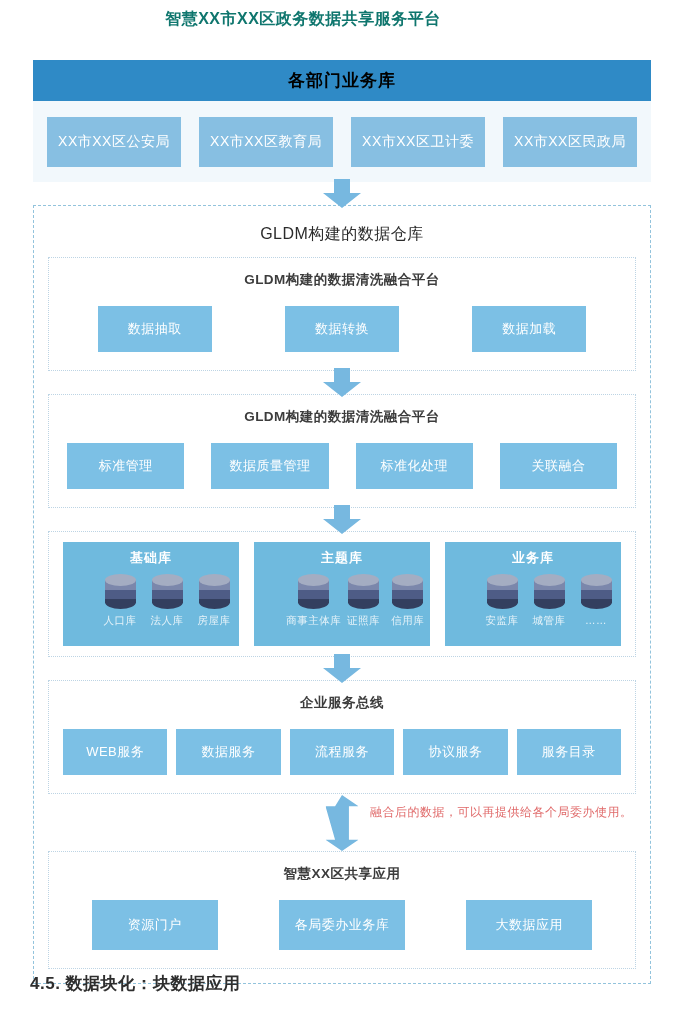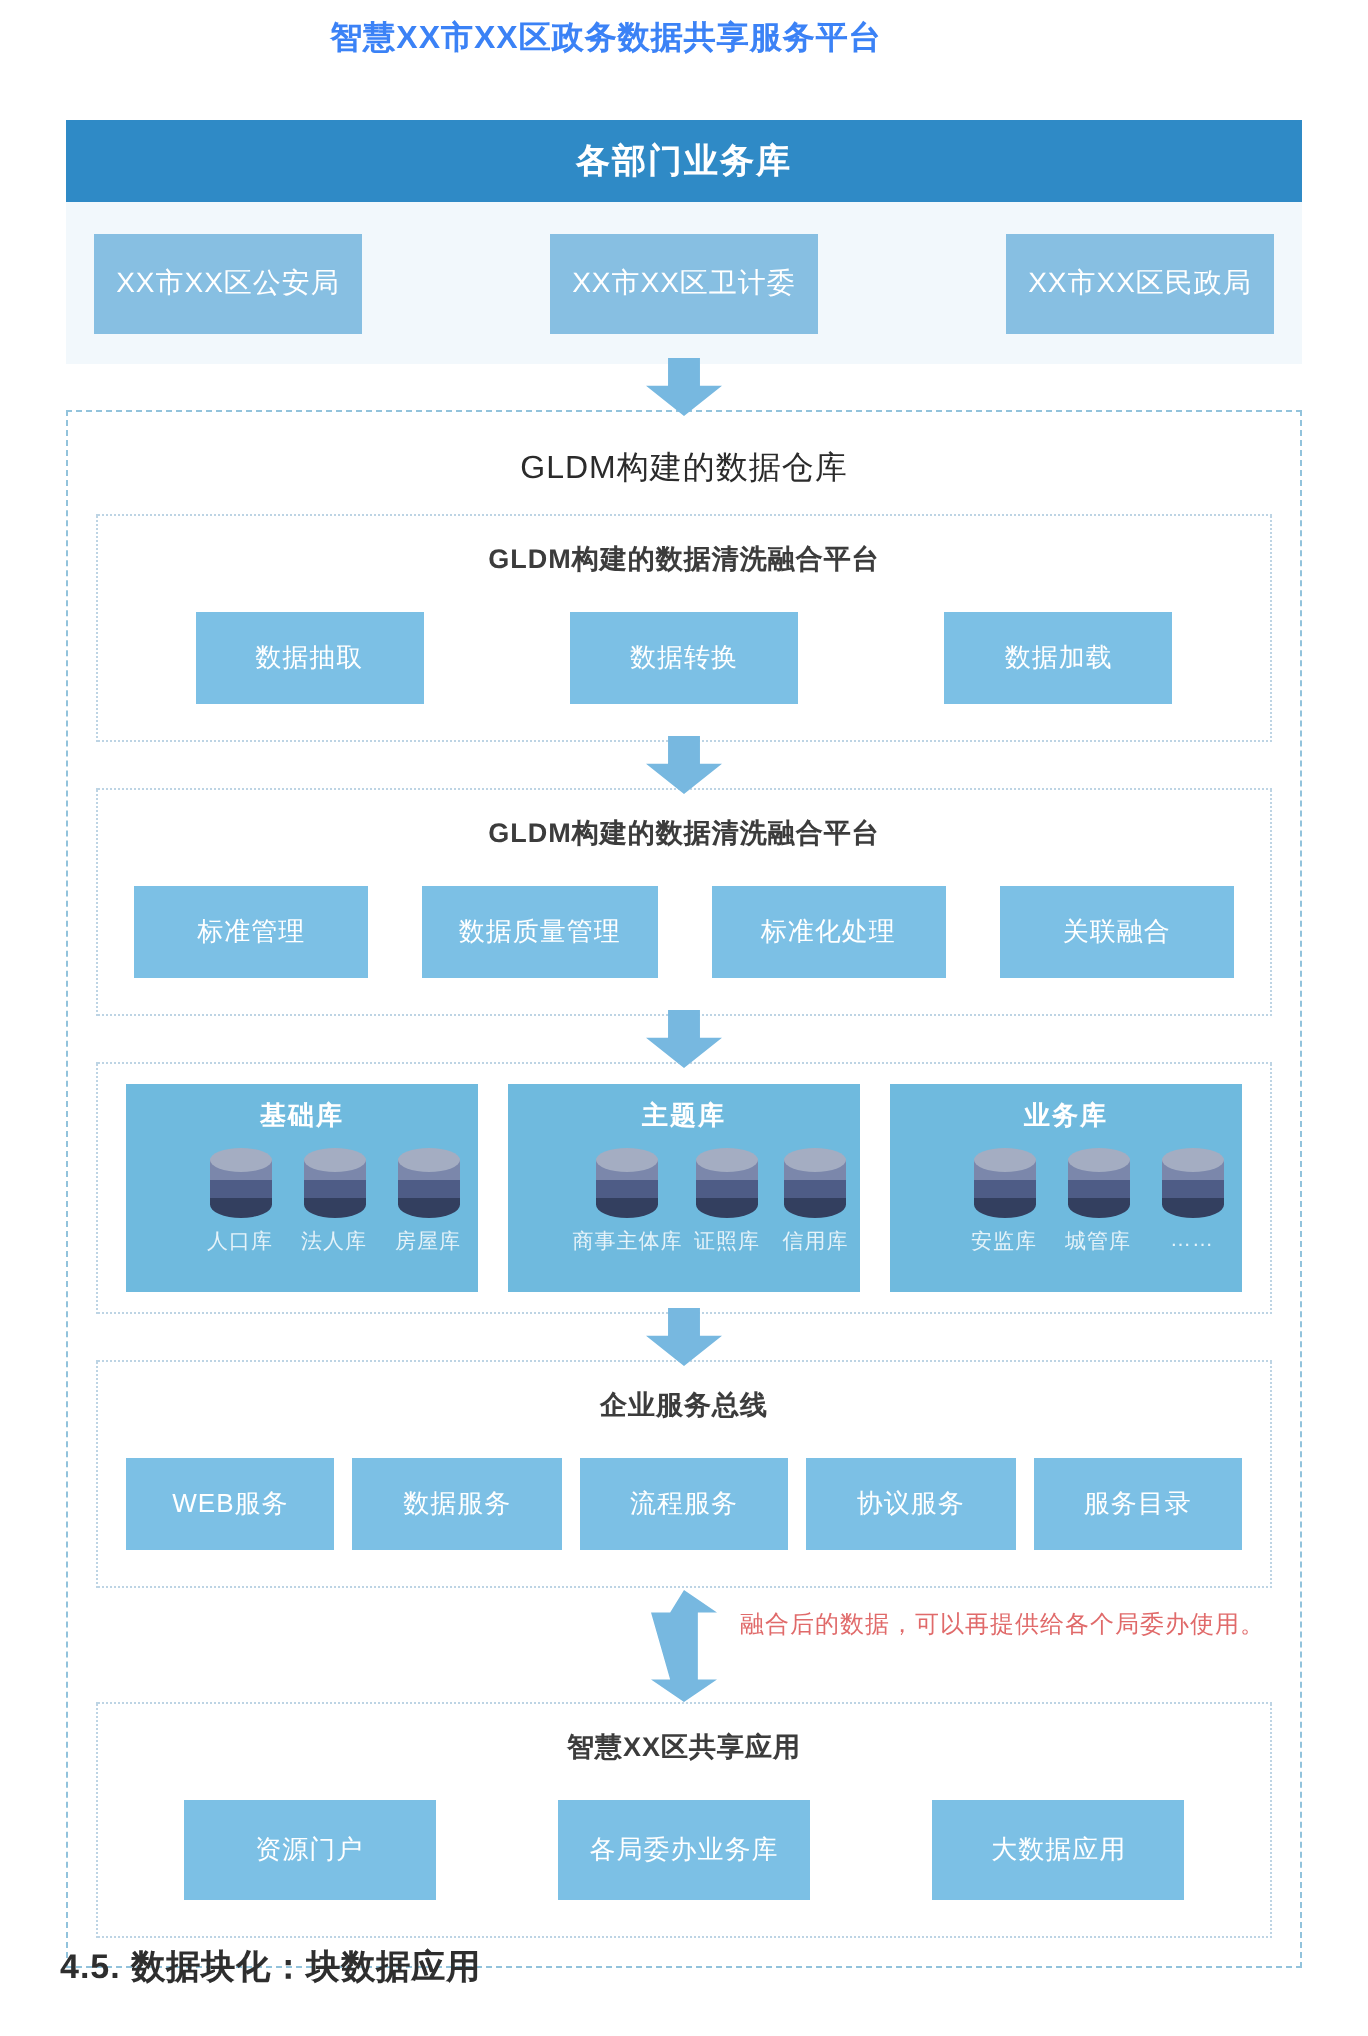--- a/index.html
+++ b/index.html
@@ -5,30 +5,30 @@
   * { margin:0; padding:0; box-sizing:border-box; }
   html,body { background:#ffffff; }
   body {
     width:684px; height:1018px; position:relative; overflow:hidden;
     font-family:"Liberation Sans","DejaVu Sans",sans-serif;
     color:#333;
   }
   
   .page-title {
     margin:9px 0 0 0; width:606px; text-align:center;
-    font-size:16px; font-weight:bold; color:#3b82f6; letter-spacing:.5px;
+    font-size:16px; font-weight:bold; color:#0f766e; letter-spacing:.5px;
   }
   
   .diagram { position:absolute; left:33px; top:60px; width:618px; }
 
   
   .dept-box { width:100%; }
   .dept-header {
     height:41px; background:#2f8ac6; display:flex; align-items:center; justify-content:center;
-    color:#ffffff; font-size:17px; font-weight:bold; letter-spacing:1px;
+    color:#000000; font-size:17px; font-weight:bold; letter-spacing:1px;
   }
   .dept-body {
     background:#f2f8fc; padding:16px 14px 15px 14px;
     display:flex; justify-content:space-between;
   }
   .dept-btn {
     width:134px; height:50px; background:#87bfe2; color:#ffffff;
     display:flex; align-items:center; justify-content:center;
     font-size:14px; letter-spacing:.5px;
   }
@@ -121,20 +121,21 @@
 <body>
 
 <div class="page-title">智慧XX市XX区政务数据共享服务平台</div>
 
 <div class="diagram">
 
   <div class="dept-box">
     <div class="dept-header">各部门业务库</div>
     <div class="dept-body">
       <div class="dept-btn">XX市XX区公安局</div>
+      <div class="dept-btn">XX市XX区教育局</div>
       <div class="dept-btn">XX市XX区卫计委</div>
       <div class="dept-btn">XX市XX区民政局</div>
     </div>
   </div>
 
   <div class="arrow-down"></div>
 
   <div class="warehouse">
     <div class="warehouse-title">GLDM构建的数据仓库</div>
 

